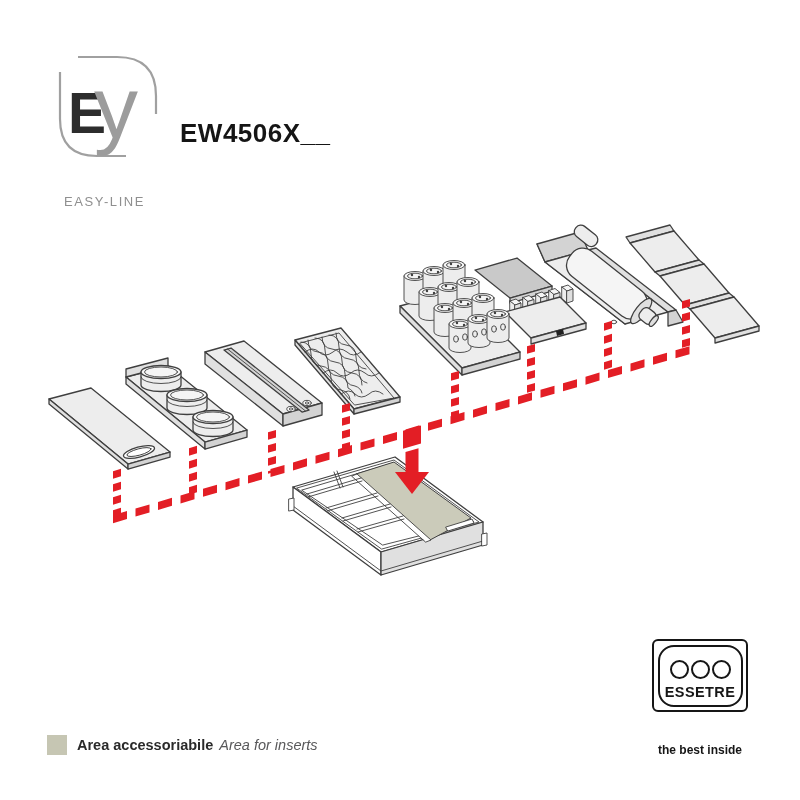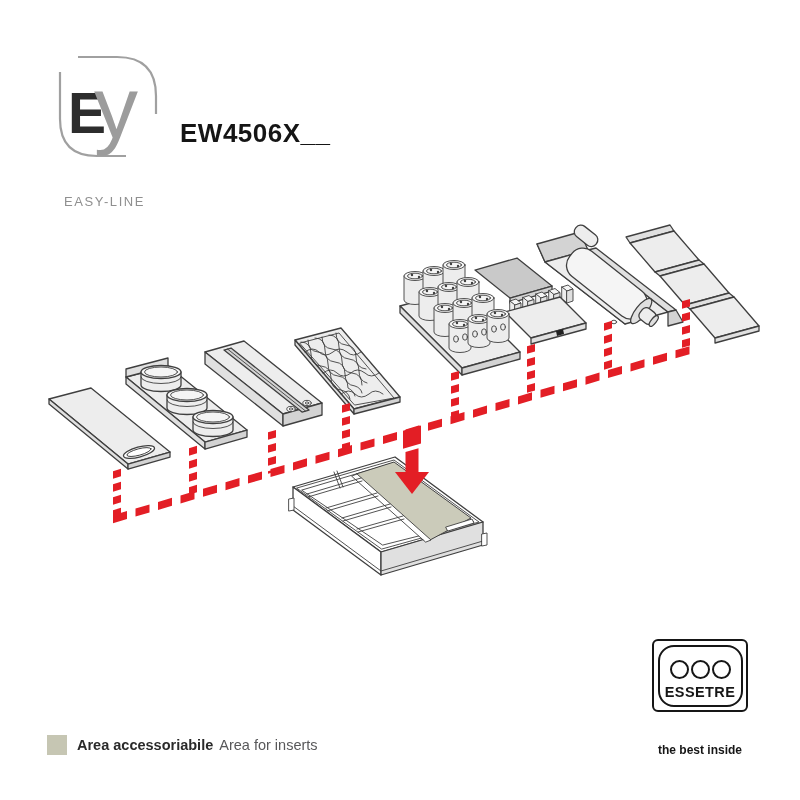--- a/index.html
+++ b/index.html
@@ -28,21 +28,21 @@
   .f1{fill:#ededed;} .f2{fill:#e0e0e0;} .f3{fill:#d3d3d3;} .ftop{fill:#f5f5f5;}
   .fw{fill:#ffffff;} .fgray{fill:#c9c9c9;}
   .beige{fill:var(--insert-area-fill);stroke:var(--outline);stroke-width:1;}
   .red-l{stroke:var(--accent-red);fill:none;}
   .red-f{fill:var(--accent-red);}
 
   
   .legend{position:absolute;left:47px;top:735px;display:flex;align-items:center;}
   .legend .swatch{width:20px;height:20px;background:var(--legend-swatch);margin-right:10px;}
   .legend .bold{font-size:14.5px;font-weight:bold;color:#2a2a2a;}
-  .legend .ital{font-size:14.5px;color:#58585a;margin-left:6px;}
+  .legend .ital{font-size:14.5px;font-style:italic;color:#58585a;margin-left:6px;}
 
   
   .es-box{position:absolute;left:652px;top:639px;width:96px;height:73px;border:2.5px solid #161616;
           border-radius:6px;box-sizing:border-box;text-align:center;}
   .es-inner{position:absolute;left:3.5px;top:3.5px;right:3.5px;bottom:3.5px;border:2.5px solid #161616;
             border-radius:16px;display:flex;flex-direction:column;align-items:center;}
   .es-dots{display:flex;gap:2px;margin-top:13px;}
   .es-dot{width:19px;height:19px;border:2.5px solid #161616;border-radius:50%;box-sizing:border-box;}
   .es-name{font-size:14.5px;font-weight:bold;color:#161616;letter-spacing:.4px;margin-top:5px;}
   .es-tag{position:absolute;left:652px;top:743px;width:96px;text-align:center;font-size:12px;

